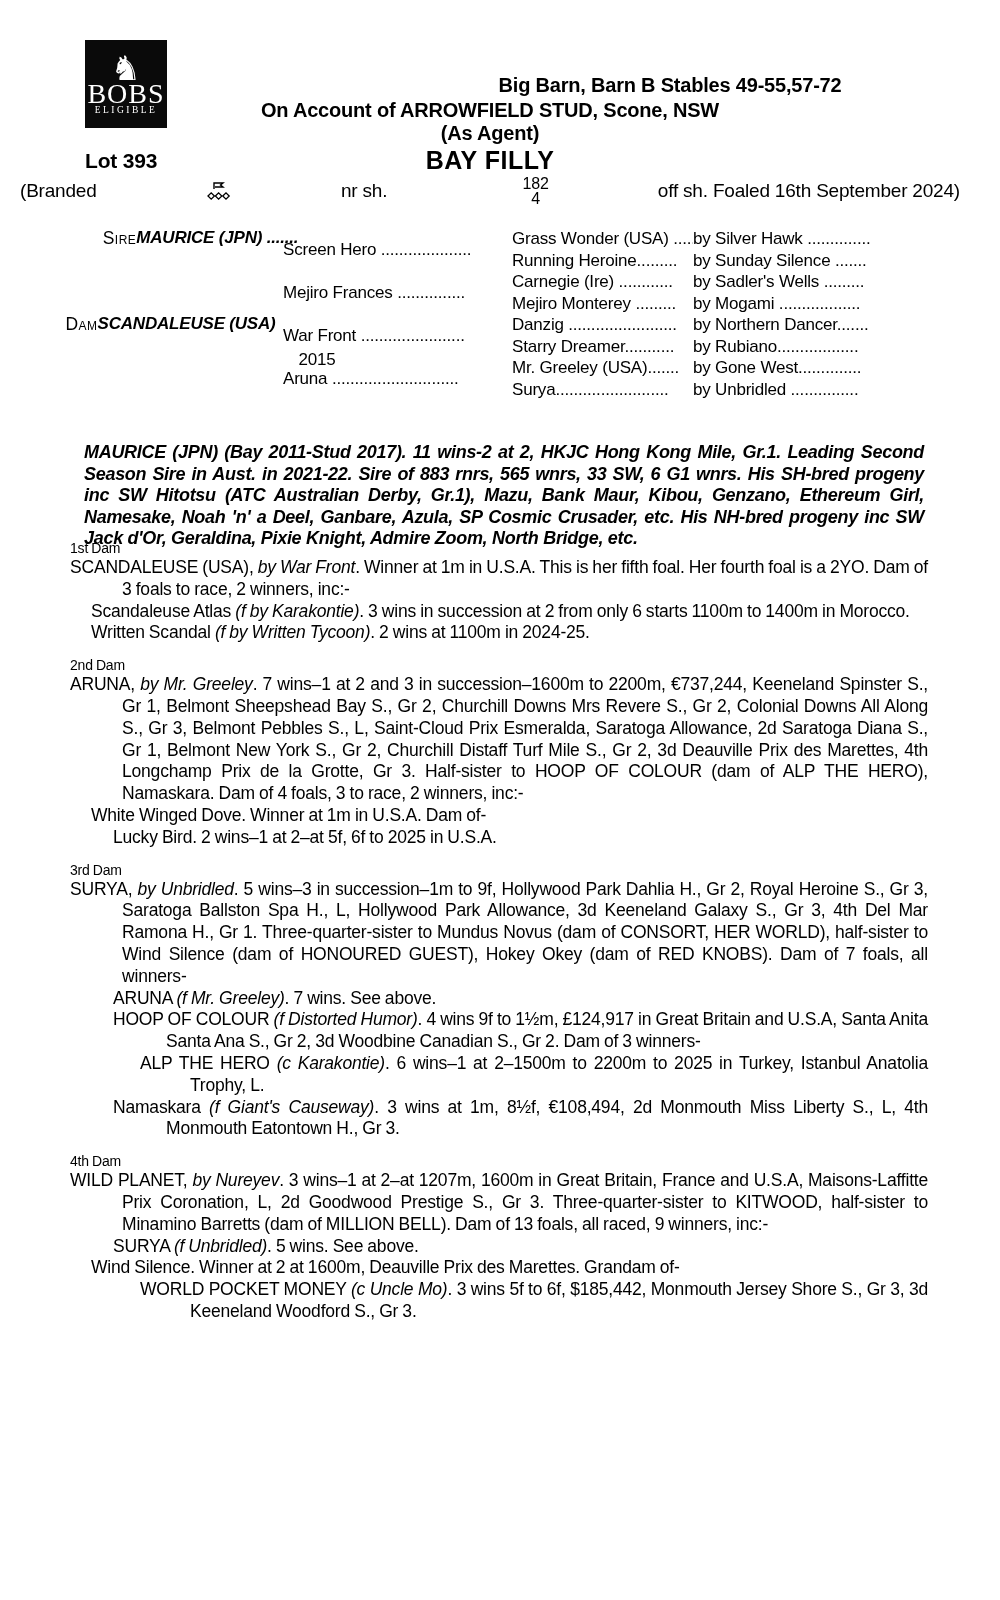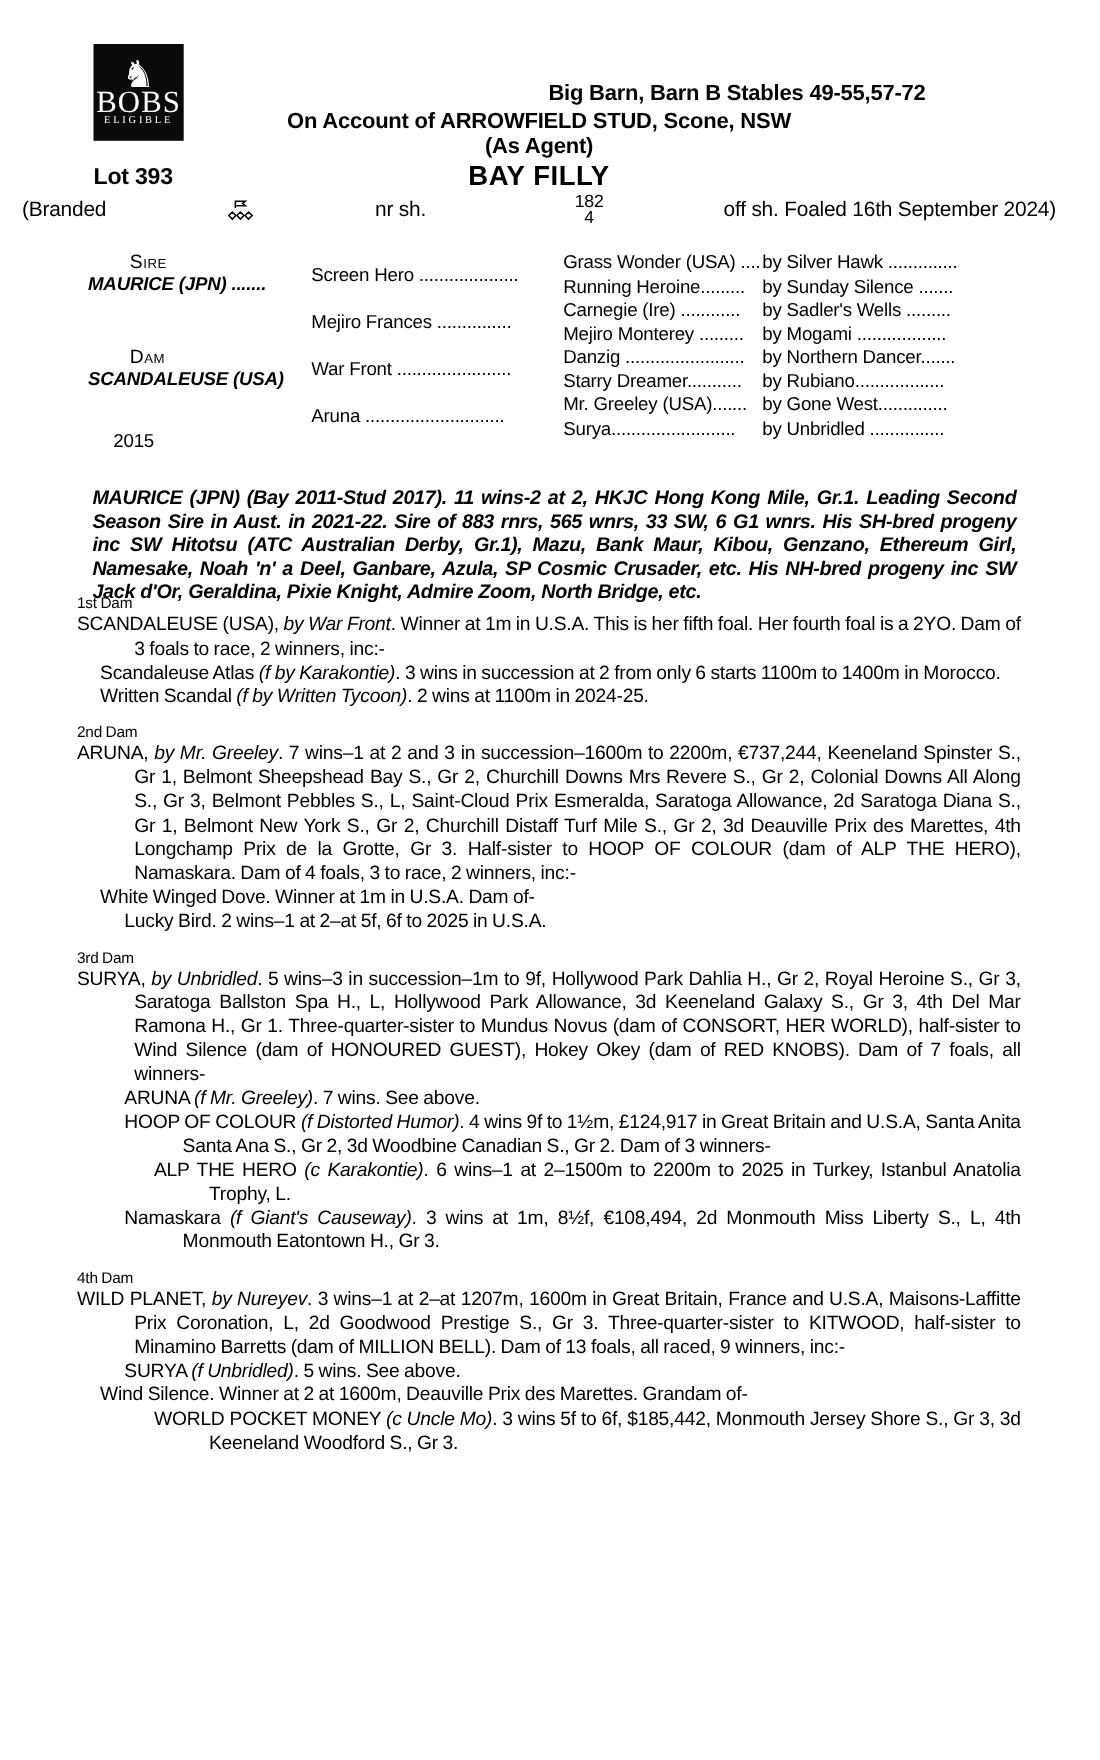--- a/index.html
+++ b/index.html
@@ -22,21 +22,21 @@
   .title{left:20px;top:146px;width:940px;text-align:center;font-size:25px;letter-spacing:0.5px;}
   .branded{position:absolute;left:20px;top:176px;width:940px;display:flex;justify-content:space-between;
            align-items:center;gap:6px;font-size:19px;letter-spacing:-0.2px;}
   .frac{display:inline-block;text-align:center;}
   .frac span{display:block;font-size:16px;line-height:15px;margin-left:26px;}
 
   
   .ped{position:absolute;left:70px;top:228px;width:857px;display:grid;
        grid-template-columns:213px 229px 181px 234px;grid-auto-rows:21.5px;
        font-size:17px;letter-spacing:-0.2px;}
-  .g1{grid-column:1;display:flex;flex-direction:column;justify-content:flex-start;padding-left:10px;}
+  .g1{grid-column:1;display:flex;flex-direction:row;justify-content:center;padding-left:10px;}
   .g1 .lbl{font-variant-caps:small-caps;letter-spacing:0.5px;padding-left:38px;font-size:17.5px;}
   .g1 .nm{font-weight:700;white-space:nowrap;font-style:italic;}
   .g1 .yr{padding-left:23px;margin-top:36px;}
   .g2{grid-column:2;display:flex;align-items:center;white-space:nowrap;overflow:hidden;}
   .g3n{grid-column:3;line-height:21.5px;white-space:nowrap;overflow:hidden;}
   .g3s{grid-column:4;line-height:21.5px;white-space:nowrap;overflow:hidden;}
 
   
   .sirepara{position:absolute;left:84px;top:402px;width:840px;font-weight:700;font-style:italic;
             font-size:18px;line-height:21.5px;text-align:justify;letter-spacing:-0.3px;margin-top:40px;}

